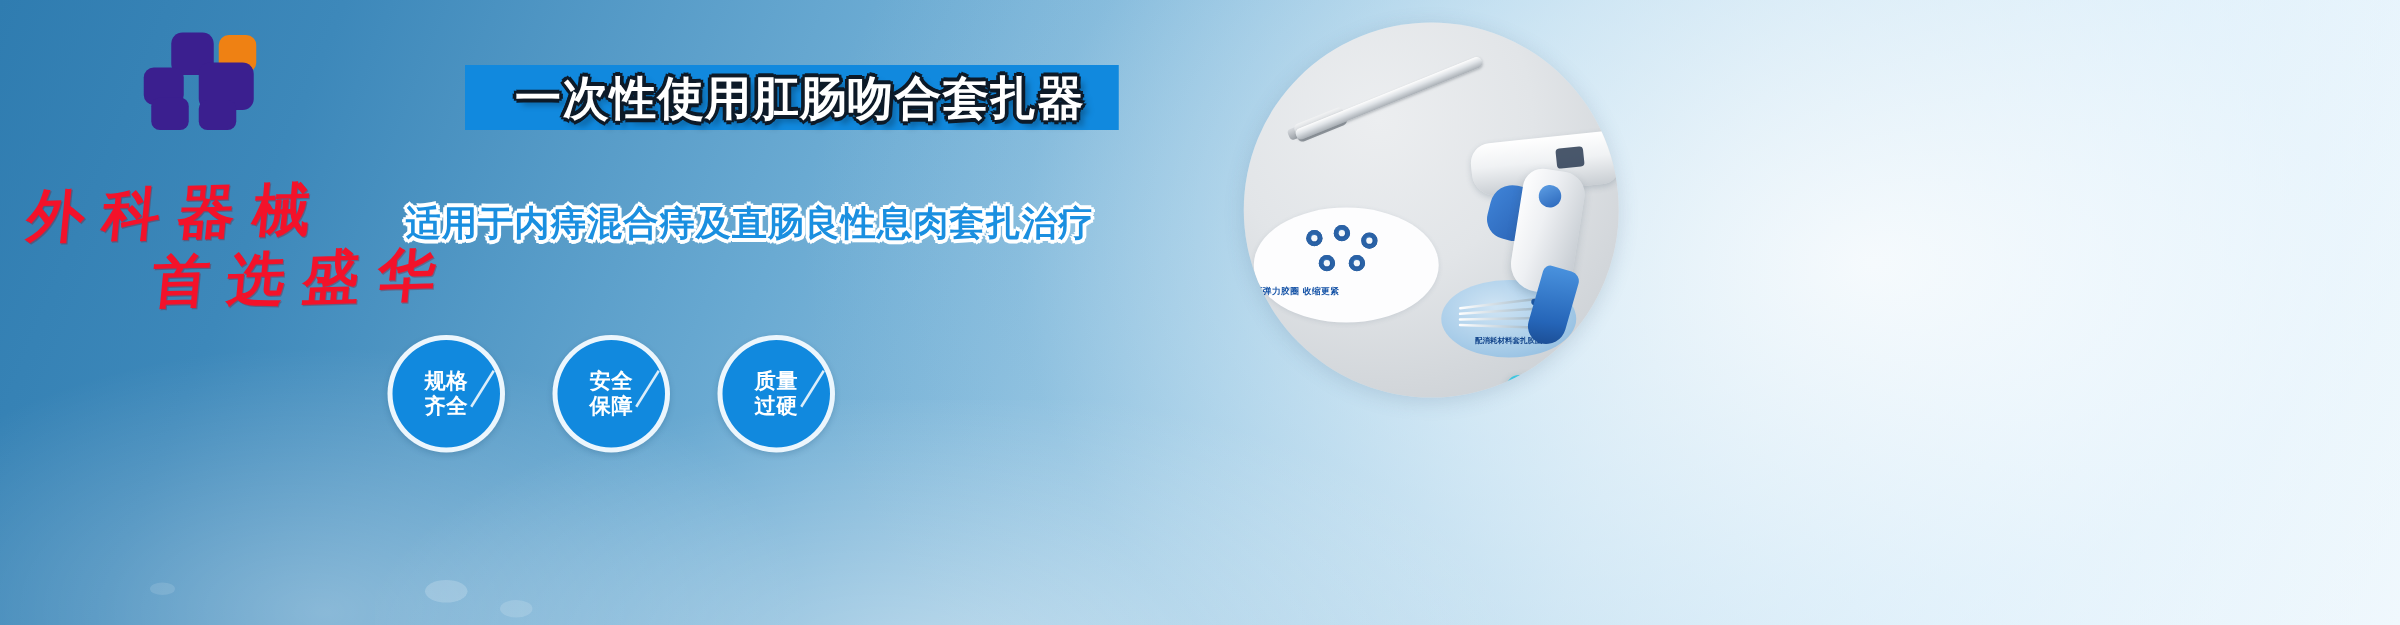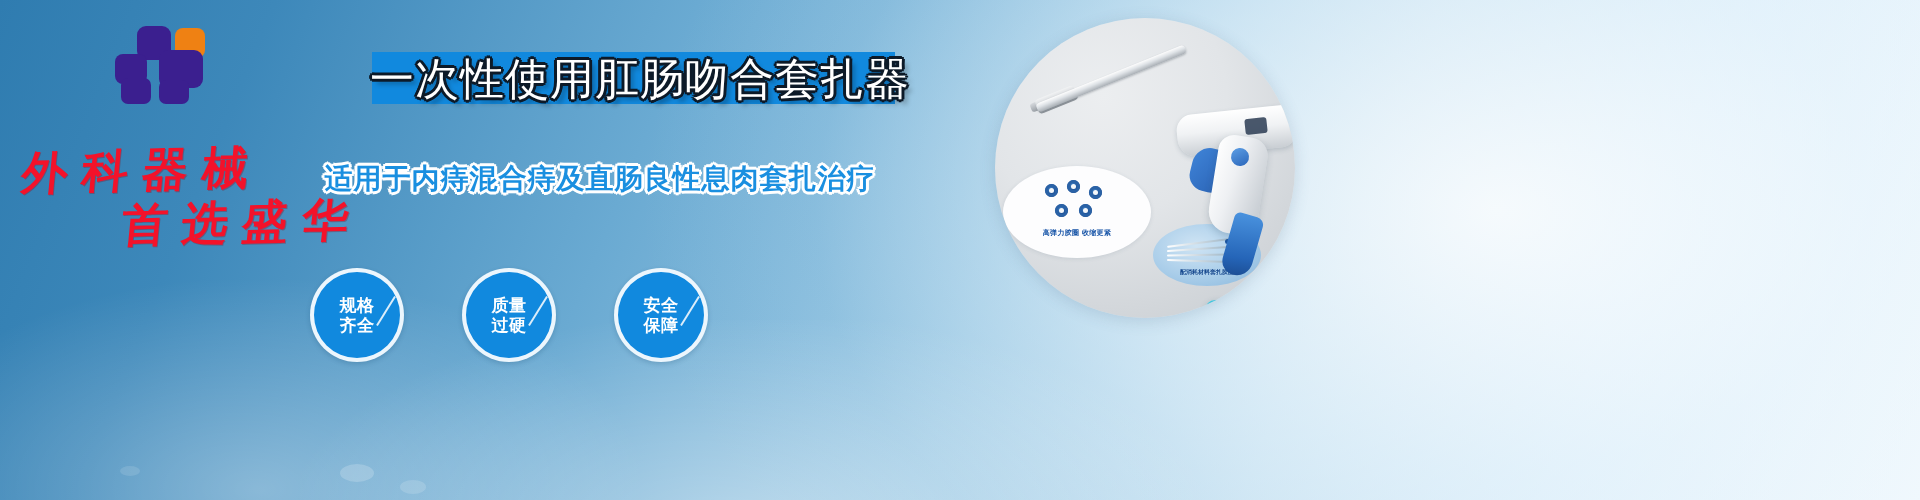--- a/index.html
+++ b/index.html
@@ -56,40 +56,40 @@
   }
 
   
   .title-bar{
     position:absolute;left:372px;top:52px;width:523px;height:52px;
     background:#1189de;
   }
   .title-text{
     position:absolute;left:330px;top:51px;width:620px;height:56px;
     display:flex;align-items:center;justify-content:center;
-    font-size:44px;font-weight:400;color:#ffffff;letter-spacing:1px;
+    font-size:37px;font-weight:700;color:#ffffff;letter-spacing:1px;
     white-space:nowrap;
     text-shadow:
       3px 0 0 #0d1a28, -3px 0 0 #0d1a28, 0 3px 0 #0d1a28, 0 -3px 0 #0d1a28,
       2px 2px 0 #0d1a28, -2px 2px 0 #0d1a28, 2px -2px 0 #0d1a28, -2px -2px 0 #0d1a28,
       5px 5px 5px rgba(0,0,0,.35);
   }
 
   
   .subtitle{
     position:absolute;left:290px;top:155px;width:620px;height:48px;
     display:flex;align-items:center;justify-content:center;
     font-size:28px;font-weight:700;color:#1a8fe0;letter-spacing:1px;white-space:nowrap;
     text-shadow:
       3px 0 0 #ffffff, -3px 0 0 #ffffff, 0 3px 0 #ffffff, 0 -3px 0 #ffffff,
       2px 2px 0 #ffffff, -2px 2px 0 #ffffff, 2px -2px 0 #ffffff, -2px -2px 0 #ffffff;
   }
 
   
-  .features{position:absolute;left:310px;top:268px;width:560px;height:100px;display:flex;gap:58px;}
+  .features{position:absolute;left:310px;top:268px;width:560px;height:100px;display:flex;gap:38px;}
   .feat{
     position:relative;width:86px;height:86px;border-radius:50%;
     background:#1189de;
     border:4px solid rgba(255,255,255,.92);
     box-shadow:0 2px 5px rgba(10,60,100,.20);
     display:flex;flex-direction:column;align-items:center;justify-content:center;
     overflow:hidden;
   }
   .feat::after{
     content:"";position:absolute;right:13px;top:22px;width:2px;height:34px;
@@ -111,21 +111,21 @@
     position:absolute;left:8px;top:148px;width:148px;height:92px;border-radius:50%;
     background:#fdfdfe;box-shadow:0 1px 4px rgba(80,100,120,.14);
   }
   .ring{position:absolute;width:13px;height:13px;border-radius:50%;
         background:radial-gradient(circle at 40% 35%, #3f7fc4 0%, #1d4f93 55%, #123668 100%);
         box-shadow:inset 0 0 0 3px #2a62a6;}
   .ring::after{content:"";position:absolute;left:4px;top:4px;width:5px;height:5px;border-radius:50%;background:#f4f7fa;}
   .r1{left:42px;top:18px;} .r2{left:64px;top:14px;} .r3{left:86px;top:20px;}
   .r4{left:52px;top:38px;} .r5{left:76px;top:38px;}
   .rings-caption{
-    position:absolute;left:0;top:62px;width:148px;text-align:center;
+    position:absolute;left:0;top:62px;width:148px;
     font-size:7px;font-weight:700;color:#1452a6;letter-spacing:.3px;white-space:nowrap;
   }
   
   .needle-plate{
     position:absolute;left:158px;top:206px;width:108px;height:62px;border-radius:50%;
     background:radial-gradient(ellipse at 40% 35%, #cfe4f4 0%, #a9cde9 55%, #87b6dc 100%);
   }
   .needle{position:absolute;height:2px;background:linear-gradient(90deg,#ffffff,#9fb6c6);border-radius:1px;}
   .n1{left:14px;top:18px;width:62px;transform:rotate(-7deg);}
   .n2{left:14px;top:24px;width:62px;transform:rotate(-4deg);}
@@ -231,26 +231,26 @@
   <div class="title-text">一次性使用肛肠吻合套扎器</div>
 
   <div class="subtitle">适用于内痔混合痔及直肠良性息肉套扎治疗</div>
 
   <div class="features">
     <div class="feat">
       <span>规格</span>
       <span>齐全</span>
     </div>
     <div class="feat">
+      <span>安全</span>
+      <span>保障</span>
+    </div>
+    <div class="feat">
       <span>质量</span>
       <span>过硬</span>
-    </div>
-    <div class="feat">
-      <span>安全</span>
-      <span>保障</span>
     </div>
   </div>
 
   <div class="photo">
 
     <div class="rings-plate">
       <div class="ring r1"></div>
       <div class="ring r2"></div>
       <div class="ring r3"></div>
       <div class="ring r4"></div>

